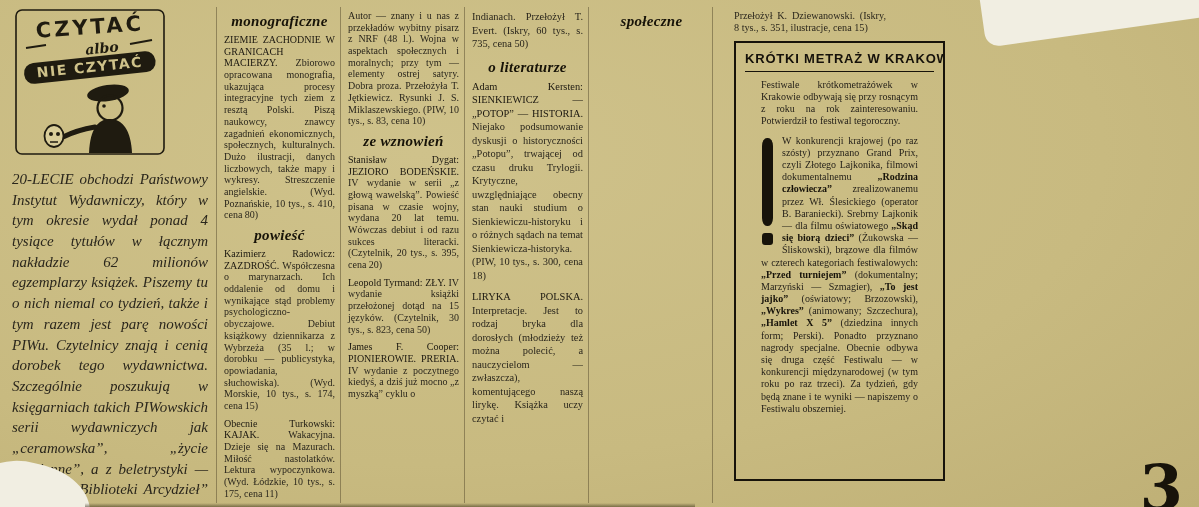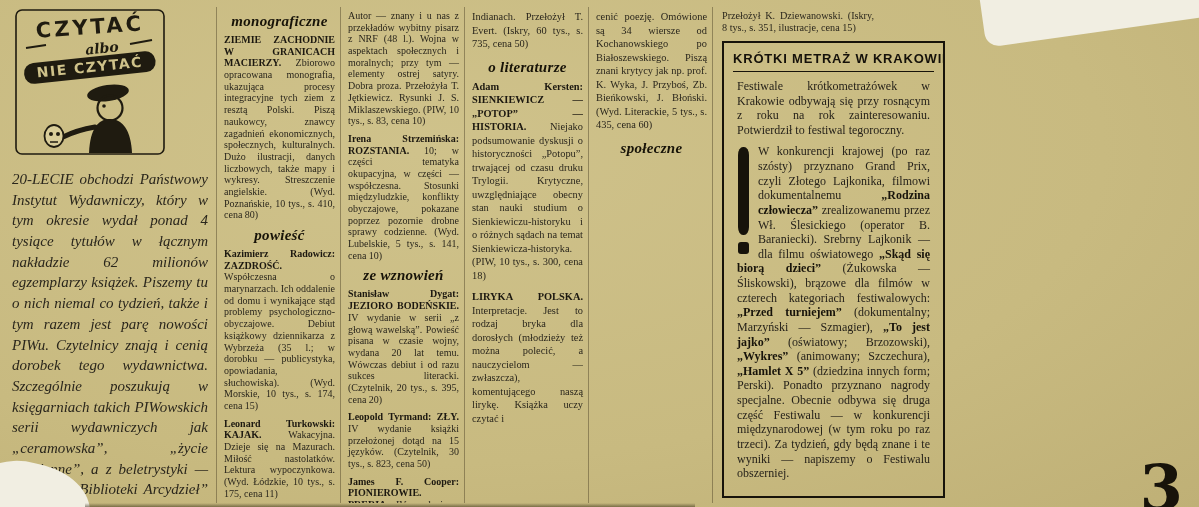--- a/index.html
+++ b/index.html
@@ -11,42 +11,42 @@
     background: #c9bb82;
   }
   .page {
     position: absolute; inset: 0; overflow: hidden;
     background: radial-gradient(ellipse at 35% 30%, #cfc28b 0%, #c8ba80 62%, #bfb076 100%);
   }
   .sheet { position: relative; display: flex; height: 100%; padding: 7px 8px 4px 10px; }
   .col { overflow: hidden; }
   .intro-col { width: 206px; padding: 0 8px 0 2px; }
   .news-col { width: 124px; padding: 3px 5px 0 7px; border-left: 1px solid rgba(73,62,36,.45); }
-  .right-col { width: 237px; padding: 3px 4px 0 9px; border-left: 1px solid rgba(73,62,36,.45); }
+  .right-col { width: 237px; padding: 3px 4px 0 21px; border-left: 1px solid rgba(73,62,36,.45); }
 
   .logo { margin: 0 0 2px -2px; }
   .logo-top  { font-family: "DejaVu Sans", sans-serif; font-weight: bold; font-size: 21px; letter-spacing: 3px; fill: #1f1b10; }
   .logo-mid  { font-family: "DejaVu Serif", serif; font-style: italic; font-weight: bold; font-size: 14px; fill: #1f1b10; }
   .logo-bot  { font-family: "DejaVu Sans", sans-serif; font-weight: bold; font-size: 14px; letter-spacing: 1.5px; fill: #cfc28a; }
 
   .intro-text { font-style: italic; font-size: 15px; line-height: 1.38; text-align: justify; margin: 8px 0 0; color: #2a261c; }
 
   .entry { margin: 0 0 6px; font-size: 10px; line-height: 1.17; text-align: justify; color: #2a261c; }
-  .entry .lead { font-weight: bold; color: #1c1810; }
+  .entry .lead { font-weight: normal; color: #1c1810; }
   .sec-header { font-style: italic; font-weight: bold; text-align: center; font-size: 15px;
                 margin: 3px 0 4px; color: #171308; letter-spacing: .3px; }
   .news-col[data-col="2"] .entry, .news-col[data-col="3"] .entry { font-size: 10.4px; line-height: 1.3; margin-bottom: 8px; }
 
   .cont { font-size: 10.2px; line-height: 1.22; width: 152px; margin: 0 0 6px; text-align: justify; }
 
   .film-box { border: 2.5px solid #17130a; min-height: 440px; padding: 7px 9px 8px; overflow: hidden; }
   .film-box-title { font-family: "Liberation Sans", sans-serif; font-weight: bold; font-size: 13px;
                     letter-spacing: .8px; text-align: center; color: #15110a; white-space: nowrap;
                     padding: 1px 0 5px; border-bottom: 1.5px solid #17130a; margin-bottom: 7px; }
-  .box-para { font-size: 12px; line-height: 1.22; text-align: justify; margin: 0 4px 7px; color: #26221a; }
+  .box-para { font-size: 10px; line-height: 1.22; text-align: justify; margin: 0 16px 7px; color: #26221a; }
   .box-para .b { font-weight: bold; color: #17130a; }
 
   .excl { float: left; width: 12px; margin: 3px 8px 2px 1px; }
   .excl-bar { display: block; width: 11px; height: 88px; background: #17130a; border-radius: 5px / 8px; }
   .excl-dot { display: block; width: 11px; height: 12px; background: #17130a; border-radius: 3px; margin-top: 7px; }
 
   .page-number { position: absolute; right: 16px; bottom: -12px; line-height: 1;
                  font-family: "DejaVu Serif", serif; font-weight: bold; font-size: 62px; color: #17130a; }
 
   .artifact { position: absolute; background: #f1eee2; }
@@ -87,40 +87,38 @@
         </svg>
       </div>
       <p class="intro-text">20-LECIE obchodzi Państwowy Instytut Wydawniczy, który w tym okresie wydał ponad 4 tysiące tytułów w łącznym nakładzie 62 milionów egzemplarzy książek. Piszemy tu o nich niemal co tydzień, także i tym razem jest parę nowości PIWu. Czytelnicy znają i cenią dorobek tego wydawnictwa. Szczególnie poszukują w księgarniach takich PIWowskich serii wydawniczych jak „ceramowska”, „życie codzienne”, a z beletrystyki — książki z „Biblioteki Arcydzieł” (obejmuje 40 tytułów klasyki światowej), z „Powieści XX wieku”, z „Jednorożca”, lub współczesnych powieści z KIKu. PIWowi, a tym samym Czytelnikom, życzymy z okazji jubileuszu wielu dobrych i ciekawych książek.</p>
     </div>
 
     <div class="col news-col" data-col="0">
         <div class="sec-header">monograficzne</div>
         <p class="entry"><span class="lead">ZIEMIE ZACHODNIE W GRANICACH MACIERZY. </span>Zbiorowo opracowana monografia, ukazująca procesy integracyjne tych ziem z resztą Polski. Piszą naukowcy, znawcy zagadnień ekonomicznych, społecznych, kulturalnych. Dużo ilustracji, danych liczbowych, także mapy i wykresy. Streszczenie angielskie. (Wyd. Poznańskie, 10 tys., s. 410, cena 80)</p>
         <div class="sec-header">powieść</div>
         <p class="entry"><span class="lead">Kazimierz Radowicz: ZAZDROŚĆ. </span>Współczesna o marynarzach. Ich oddalenie od domu i wynikające stąd problemy psychologiczno-obyczajowe. Debiut książkowy dziennikarza z Wybrzeża (35 l.; w dorobku — publicystyka, opowiadania, słuchowiska). (Wyd. Morskie, 10 tys., s. 174, cena 15)</p>
-        <p class="entry"><span class="lead">Leonard Turkowski: KAJAK. </span>Wakacyjna. Dzieje się na Mazurach. Miłość nastolatków. Lektura wypoczynkowa. (Wyd. Łódzkie, 10 tys., s. 175, cena 11)</p>
+        <p class="entry"><span class="lead">Obecnie Turkowski: KAJAK. </span>Wakacyjna. Dzieje się na Mazurach. Miłość nastolatków. Lektura wypoczynkowa. (Wyd. Łódzkie, 10 tys., s. 175, cena 11)</p>
         <div class="sec-header">opowiadania</div>
         <p class="entry"><span class="lead">Heinrich Böll: KIEDY WOJNA WYBUCHŁA. KIEDY WOJNA SIĘ SKOŃCZYŁA. </span>Dwa, w serii „Jednorożca”.</p>
       </div>
     <div class="col news-col" data-col="1">
         <p class="entry">Autor — znany i u nas z przekładów wybitny pisarz z NRF (48 l.). Wojna w aspektach społecznych i moralnych; przy tym — elementy ostrej satyry. Dobra proza. Przełożyła T. Jętkiewicz. Rysunki J. S. Miklaszewskiego. (PIW, 10 tys., s. 83, cena 10)</p>
-        <p class="entry"><span class="lead">Irena Strzemińska: ROZSTANIA. </span>10; w części tematyka okupacyjna, w części — współczesna. Stosunki międzyludzkie, konflikty obyczajowe, pokazane poprzez pozornie drobne sprawy codzienne. (Wyd. Lubelskie, 5 tys., s. 141, cena 10)</p>
         <div class="sec-header">ze wznowień</div>
         <p class="entry"><span class="lead">Stanisław Dygat: JEZIORO BODEŃSKIE. </span>IV wydanie w serii „z głową wawelską”. Powieść pisana w czasie wojny, wydana 20 lat temu. Wówczas debiut i od razu sukces literacki. (Czytelnik, 20 tys., s. 395, cena 20)</p>
         <p class="entry"><span class="lead">Leopold Tyrmand: ZŁY. </span>IV wydanie książki przełożonej dotąd na 15 języków. (Czytelnik, 30 tys., s. 823, cena 50)</p>
         <p class="entry"><span class="lead">James F. Cooper: PIONIEROWIE. PRERIA. </span>IV wydanie z poczytnego kiedyś, a dziś już mocno „z myszką” cyklu o</p>
       </div>
     <div class="col news-col" data-col="2">
         <p class="entry">Indianach. Przełożył T. Evert. (Iskry, 60 tys., s. 735, cena 50)</p>
         <div class="sec-header">o literaturze</div>
         <p class="entry"><span class="lead">Adam Kersten: SIENKIEWICZ — „POTOP” — HISTORIA. </span>Niejako podsumowanie dyskusji o historyczności „Potopu”, trwającej od czasu druku Trylogii. Krytyczne, uwzględniające obecny stan nauki studium o Sienkiewiczu-historyku i o różnych sądach na temat Sienkiewicza-historyka. (PIW, 10 tys., s. 300, cena 18)</p>
         <p class="entry"><span class="lead">LIRYKA POLSKA. </span>Interpretacje. Jest to rodzaj bryka dla dorosłych (młodzieży też można polecić, a nauczycielom — zwłaszcza), komentującego naszą lirykę. Książka uczy czytać i</p>
       </div>
     <div class="col news-col" data-col="3">
-        <p class="entry">cenić poezję. Omówione są 34 wiersze od Kochanowskiego po Białoszewskiego. Piszą znani krytycy jak np. prof. K. Wyka, J. Przyboś, Zb. Bieńkowski, J. Błoński. (Wyd. Literackie, 5 tys., s. 435, cena 60)</p>
         <div class="sec-header">społeczne</div>
       </div>
 
     <div class="col right-col">
       <p class="entry cont">Przełożył K. Dziewanowski. (Iskry, 8 tys., s. 351, ilustracje, cena 15)</p>
       <div class="film-box">
         <div class="film-box-title">KRÓTKI METRAŻ W KRAKOWIE</div>
         <div class="film-box-body">
             <p class="box-para"><span>Festiwale krótkometrażówek w Krakowie odbywają się przy rosnącym z roku na rok zainteresowaniu. Potwierdził to festiwal tegoroczny.</span></p>
             <p class="box-para"><span class="excl">

